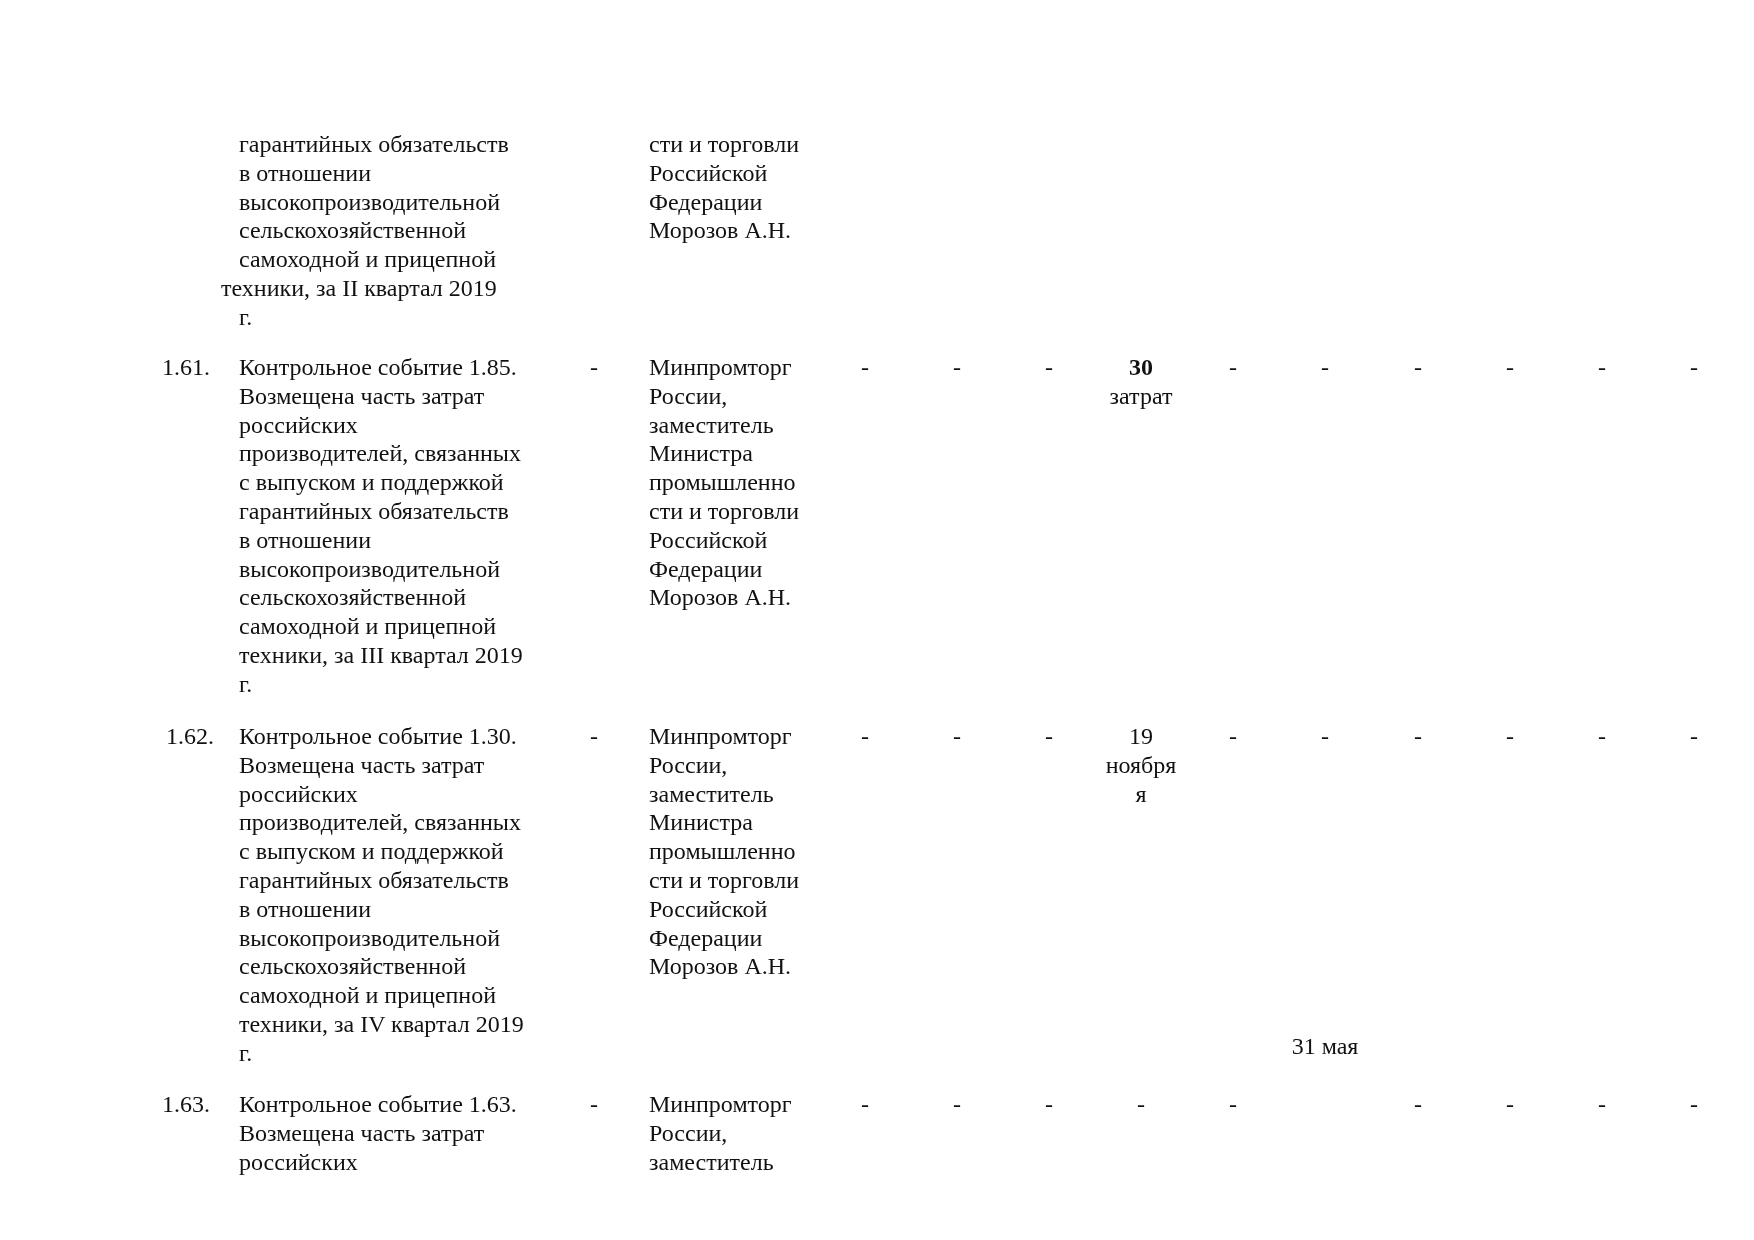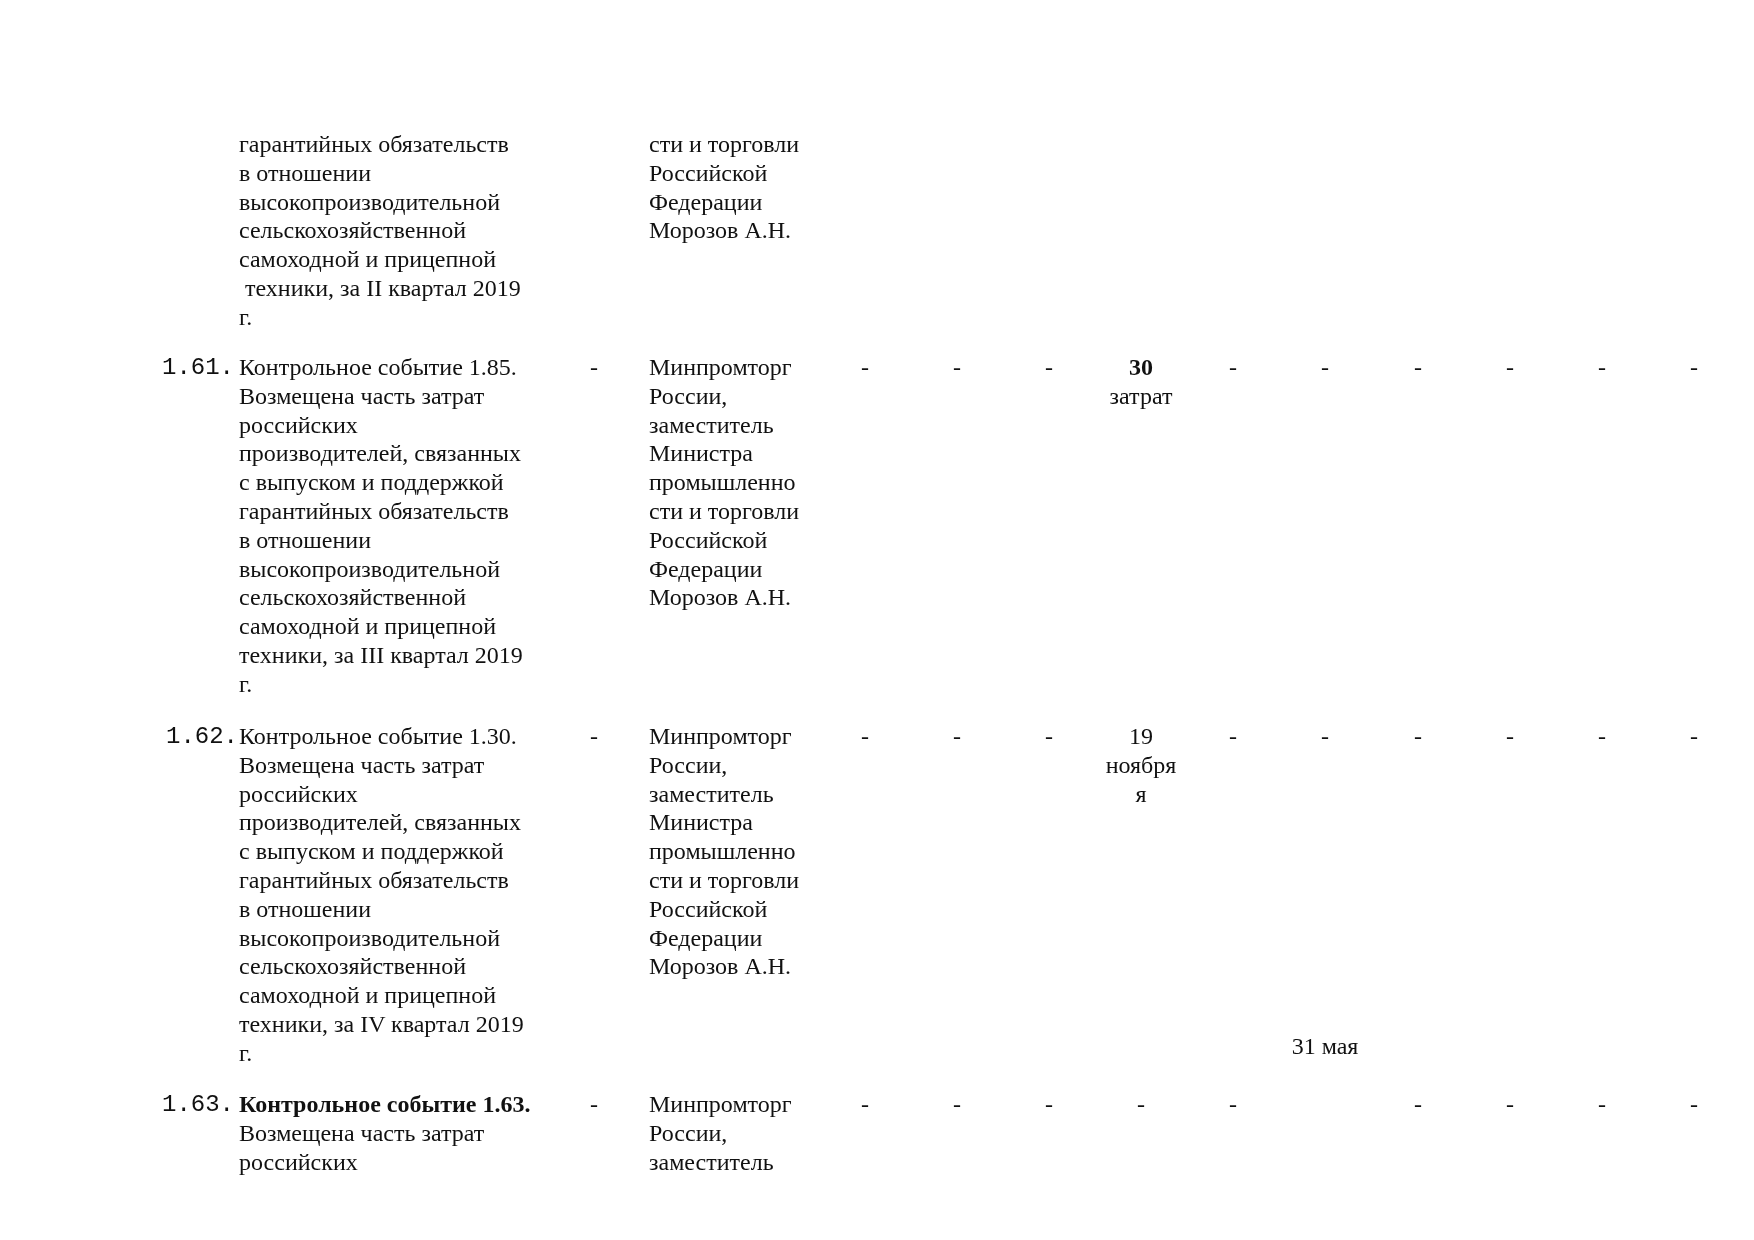--- a/index.html
+++ b/index.html
@@ -1,31 +1,31 @@
 <!DOCTYPE html>
 <html><head>
 <meta charset="utf-8">
 <style>
   html, body { margin:0; padding:0; background:#ffffff; }
   body { width:1754px; height:1240px; position:relative; overflow:hidden;
          font-family:"Liberation Serif", "DejaVu Serif", serif; color:#111; font-size:24px; }
   .abs { position:absolute; line-height:29px; white-space:nowrap; }
-  .num { left:162px;font-family:Liberation Mono, monospace; }
+  .num { left:162px; }
   .c { position:absolute; text-align:center; width:80px; line-height:29px; }
 </style>
 </head>
 <body>
 
 <div id="doc">
     <div class="abs" style="top: 130px; left: 239px;">гарантийных обязательств</div>
     <div class="abs" style="top: 158.8px; left: 239px;">в отношении</div>
     <div class="abs" style="top: 187.6px; left: 239px;">высокопроизводительной</div>
     <div class="abs" style="top: 216.4px; left: 239px;">сельскохозяйственной</div>
     <div class="abs" style="top: 245.2px; left: 239px;">самоходной и прицепной</div>
-    <div class="abs" style="top: 274px; left: 245px;">техники, за II квартал 2019</div>
+    <div class="abs" style="top: 274px; left: 221px;">техники, за II квартал 2019</div>
     <div class="abs" style="top: 302.8px; left: 239px;">г.</div>
     <div class="abs" style="top: 130px; left: 649px;">сти и торговли</div>
     <div class="abs" style="top: 158.8px; left: 649px;">Российской</div>
     <div class="abs" style="top: 187.6px; left: 649px;">Федерации</div>
     <div class="abs" style="top: 216.4px; left: 649px;">Морозов А.Н.</div>
     <div class="abs num" style="top: 353px; left: 162px;">1.61.</div>
     <div class="abs" style="top: 353px; left: 239px;">Контрольное событие 1.85.</div>
     <div class="abs" style="top: 381.8px; left: 239px;">Возмещена часть затрат</div>
     <div class="abs" style="top: 410.6px; left: 239px;">российских</div>
     <div class="abs" style="top: 439.4px; left: 239px;">производителей, связанных</div>
@@ -87,21 +87,21 @@
     <div class="c" style="top: 722px; left: 1101px;">19</div>
     <div class="c" style="top: 750.8px; left: 1101px;">ноября</div>
     <div class="c" style="top: 779.6px; left: 1101px;">я</div>
     <div class="c" style="top: 722px; left: 1193px;">-</div>
     <div class="c" style="top: 722px; left: 1285px;">-</div>
     <div class="c" style="top: 722px; left: 1378px;">-</div>
     <div class="c" style="top: 722px; left: 1470px;">-</div>
     <div class="c" style="top: 722px; left: 1562px;">-</div>
     <div class="c" style="top: 722px; left: 1654px;">-</div>
     <div class="abs num" style="top: 1090px; left: 162px;">1.63.</div>
-    <div class="abs" style="top: 1090px; left: 239px; font-weight: bold;">Контрольное событие 1.63.</div>
+    <div class="abs" style="top: 1090px; left: 239px;">Контрольное событие 1.63.</div>
     <div class="abs" style="top: 1118.8px; left: 239px;">Возмещена часть затрат</div>
     <div class="abs" style="top: 1147.6px; left: 239px;">российских</div>
     <div class="abs" style="top: 1090px; left: 590px;">-</div>
     <div class="abs" style="top: 1090px; left: 649px;">Минпромторг</div>
     <div class="abs" style="top: 1118.8px; left: 649px;">России,</div>
     <div class="abs" style="top: 1147.6px; left: 649px;">заместитель</div>
     <div class="c" style="top: 1090px; left: 825px;">-</div>
     <div class="c" style="top: 1090px; left: 917px;">-</div>
     <div class="c" style="top: 1090px; left: 1009px;">-</div>
     <div class="c" style="top: 1090px; left: 1101px;">-</div>

